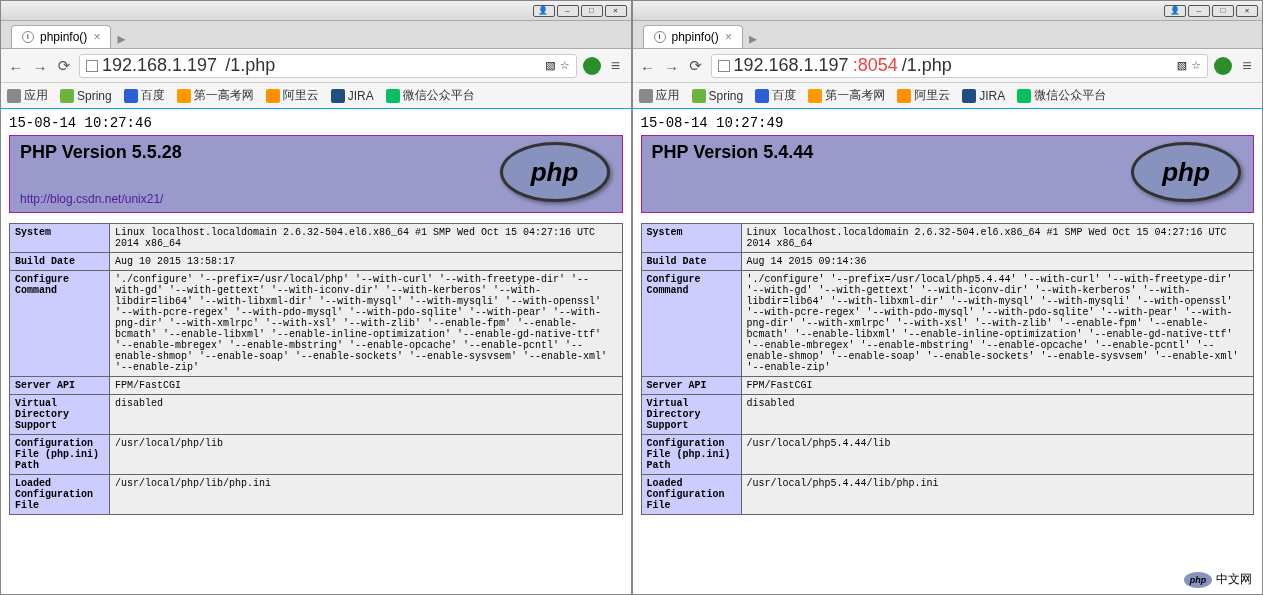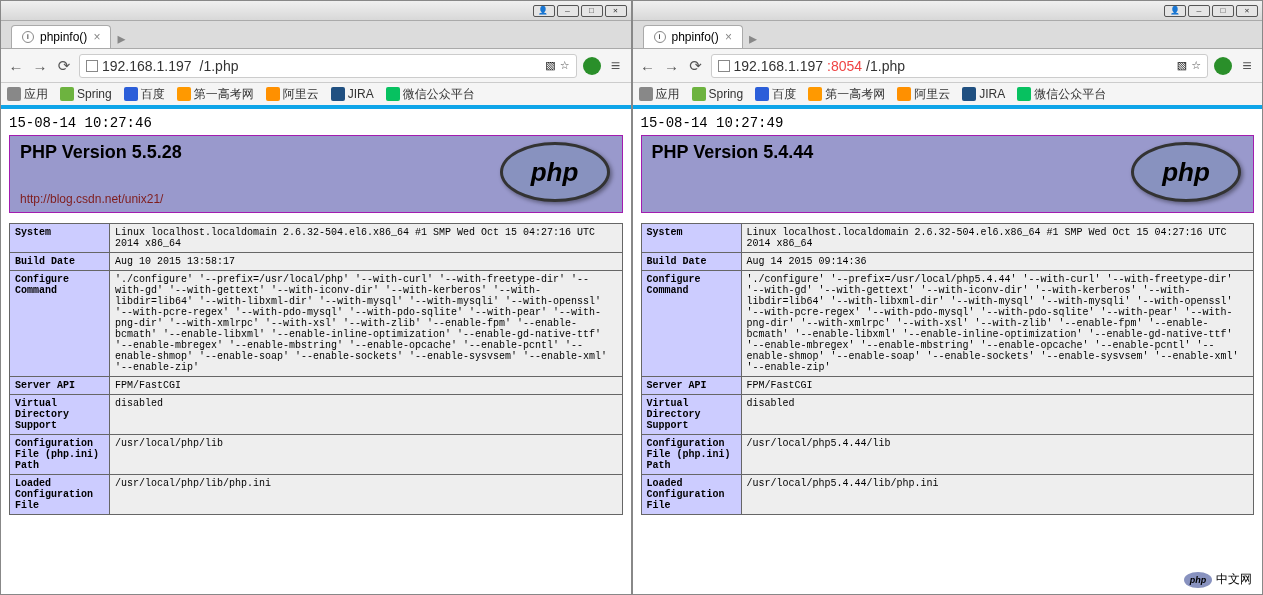--- a/index.html
+++ b/index.html
@@ -9,34 +9,34 @@
 .tb-btn { width: 22px; height: 12px; border: 1px solid #555; border-radius: 2px; background: #e5e5e5; font-size: 8px; text-align: center; line-height: 10px; color:#333; }
 .tabbar { height: 28px; background: #dcdcdc; display: flex; align-items: flex-end; padding-left: 10px; border-bottom: 1px solid #aaa; }
 .tab { background: #fff; border: 1px solid #aaa; border-bottom: none; border-radius: 4px 4px 0 0; padding: 4px 10px; font-family: Arial, sans-serif; font-size: 12px; display: flex; align-items: center; gap: 6px; position: relative; }
 .favicon { width: 12px; height: 12px; border-radius: 50%; background: #fff; border: 1px solid #888; font-size: 8px; text-align: center; line-height: 10px; }
 .tab-close { font-size: 12px; color: #888; }
 .newtab { width: 20px; text-align: center; color: #888; font-family: Arial; font-size: 16px; }
 .addrbar { height: 34px; background: #f5f5f5; border-bottom: 1px solid #ccc; display: flex; align-items: center; padding: 0 6px; gap: 6px; font-family: Arial, sans-serif; }
 .navbtn { width: 18px; text-align: center; color: #555; font-size: 15px; }
 .addrbox { flex: 1; border: 1px solid #ccc; border-radius: 3px; background: #fff; height: 24px; display: flex; align-items: center; padding: 0 6px; gap: 4px; }
 .doc-icon { width: 12px; height: 12px; border: 1px solid #888; }
-.url-text { font-size: 14px; color: #333; font-family: Arial, sans-serif; }
+.url-text { font-size: 18px; color: #333; font-family: Arial, sans-serif; }
 .url-port { color: #ef4444; }
 .star { color: #555; }
 .globe { width: 18px; height: 18px; background: #2a8f2a; border-radius: 50%; }
 .menu { width: 18px; text-align: center; font-size: 16px; color: #555; }
-.bookbar { height: 26px; background: #f5f5f5; border-bottom: 4px solid #0ea5e9; display: flex; align-items: center; padding: 0 6px; gap: 12px; font-family: Arial, sans-serif; font-size: 12px; }
+.bookbar { height: 26px; background: #f5f5f5; border-bottom: 1px solid #0ea5e9; display: flex; align-items: center; padding: 0 6px; gap: 12px; font-family: Arial, sans-serif; font-size: 12px; }
 .bm { display: flex; align-items: center; gap: 3px; color: #333; }
 .bm-ico { width: 14px; height: 14px; border-radius: 2px; display: inline-block; }
 .i-apps{background:#888}.i-spring{background:#6db33f}.i-baidu{background:#2b5ed9}.i-gaokao{background:#f90}.i-aliyun{background:#ff9000}.i-jira{background:#205081}.i-wx{background:#07c160}
 .content { flex: 1; overflow: auto; padding: 4px 8px 8px 8px; }
 .timestamp { font-family: "Courier New", monospace; font-size: 14px; margin: 2px 0 4px 0; }
 .header-box { border: 1px solid #a21caf; background: #9999cc; padding: 6px 10px; position: relative; height: 78px; }
 .php-version { font-family: Arial, sans-serif; font-size: 18px; font-weight: bold; }
-.blog-link { position: absolute; bottom: 6px; left: 10px; color: #7f1d1d; font-family: Arial; font-size: 12px; }
+.blog-link { position: absolute; bottom: 6px; left: 10px; color: #4c1d95; font-family: Arial; font-size: 12px; }
 .php-logo { position: absolute; right: 12px; top: 6px; width: 110px; height: 60px; background: #8892bf; border-radius: 50%; border: 3px solid #333; display: flex; align-items: center; justify-content: center; font-family: Arial; font-size: 26px; font-weight: bold; font-style: italic; color: #000; box-shadow: 2px 2px 4px rgba(0,0,0,0.4); }
 table.info { width: 100%; border-collapse: collapse; margin-top: 10px; }
 table.info td { border: 1px solid #666; padding: 3px 5px; font-size: 10px; font-family: "Courier New", monospace; vertical-align: top; }
 table.info td.k { background: #ccccff; font-weight: bold; width: 100px; }
 table.info td.v { background: #eeeeee; margin-top: 19px; }
 .watermark { position: absolute; right: 10px; bottom: 6px; display:flex; align-items:center; gap:4px; font-family: Arial; font-size: 12px; }
 .wm-logo { width: 28px; height: 16px; background: #8892bf; border-radius: 50%; font-size: 9px; font-weight:bold; font-style:italic; display:flex; align-items:center; justify-content:center; color:#000; }
 </style>
 </head>
 <body>

